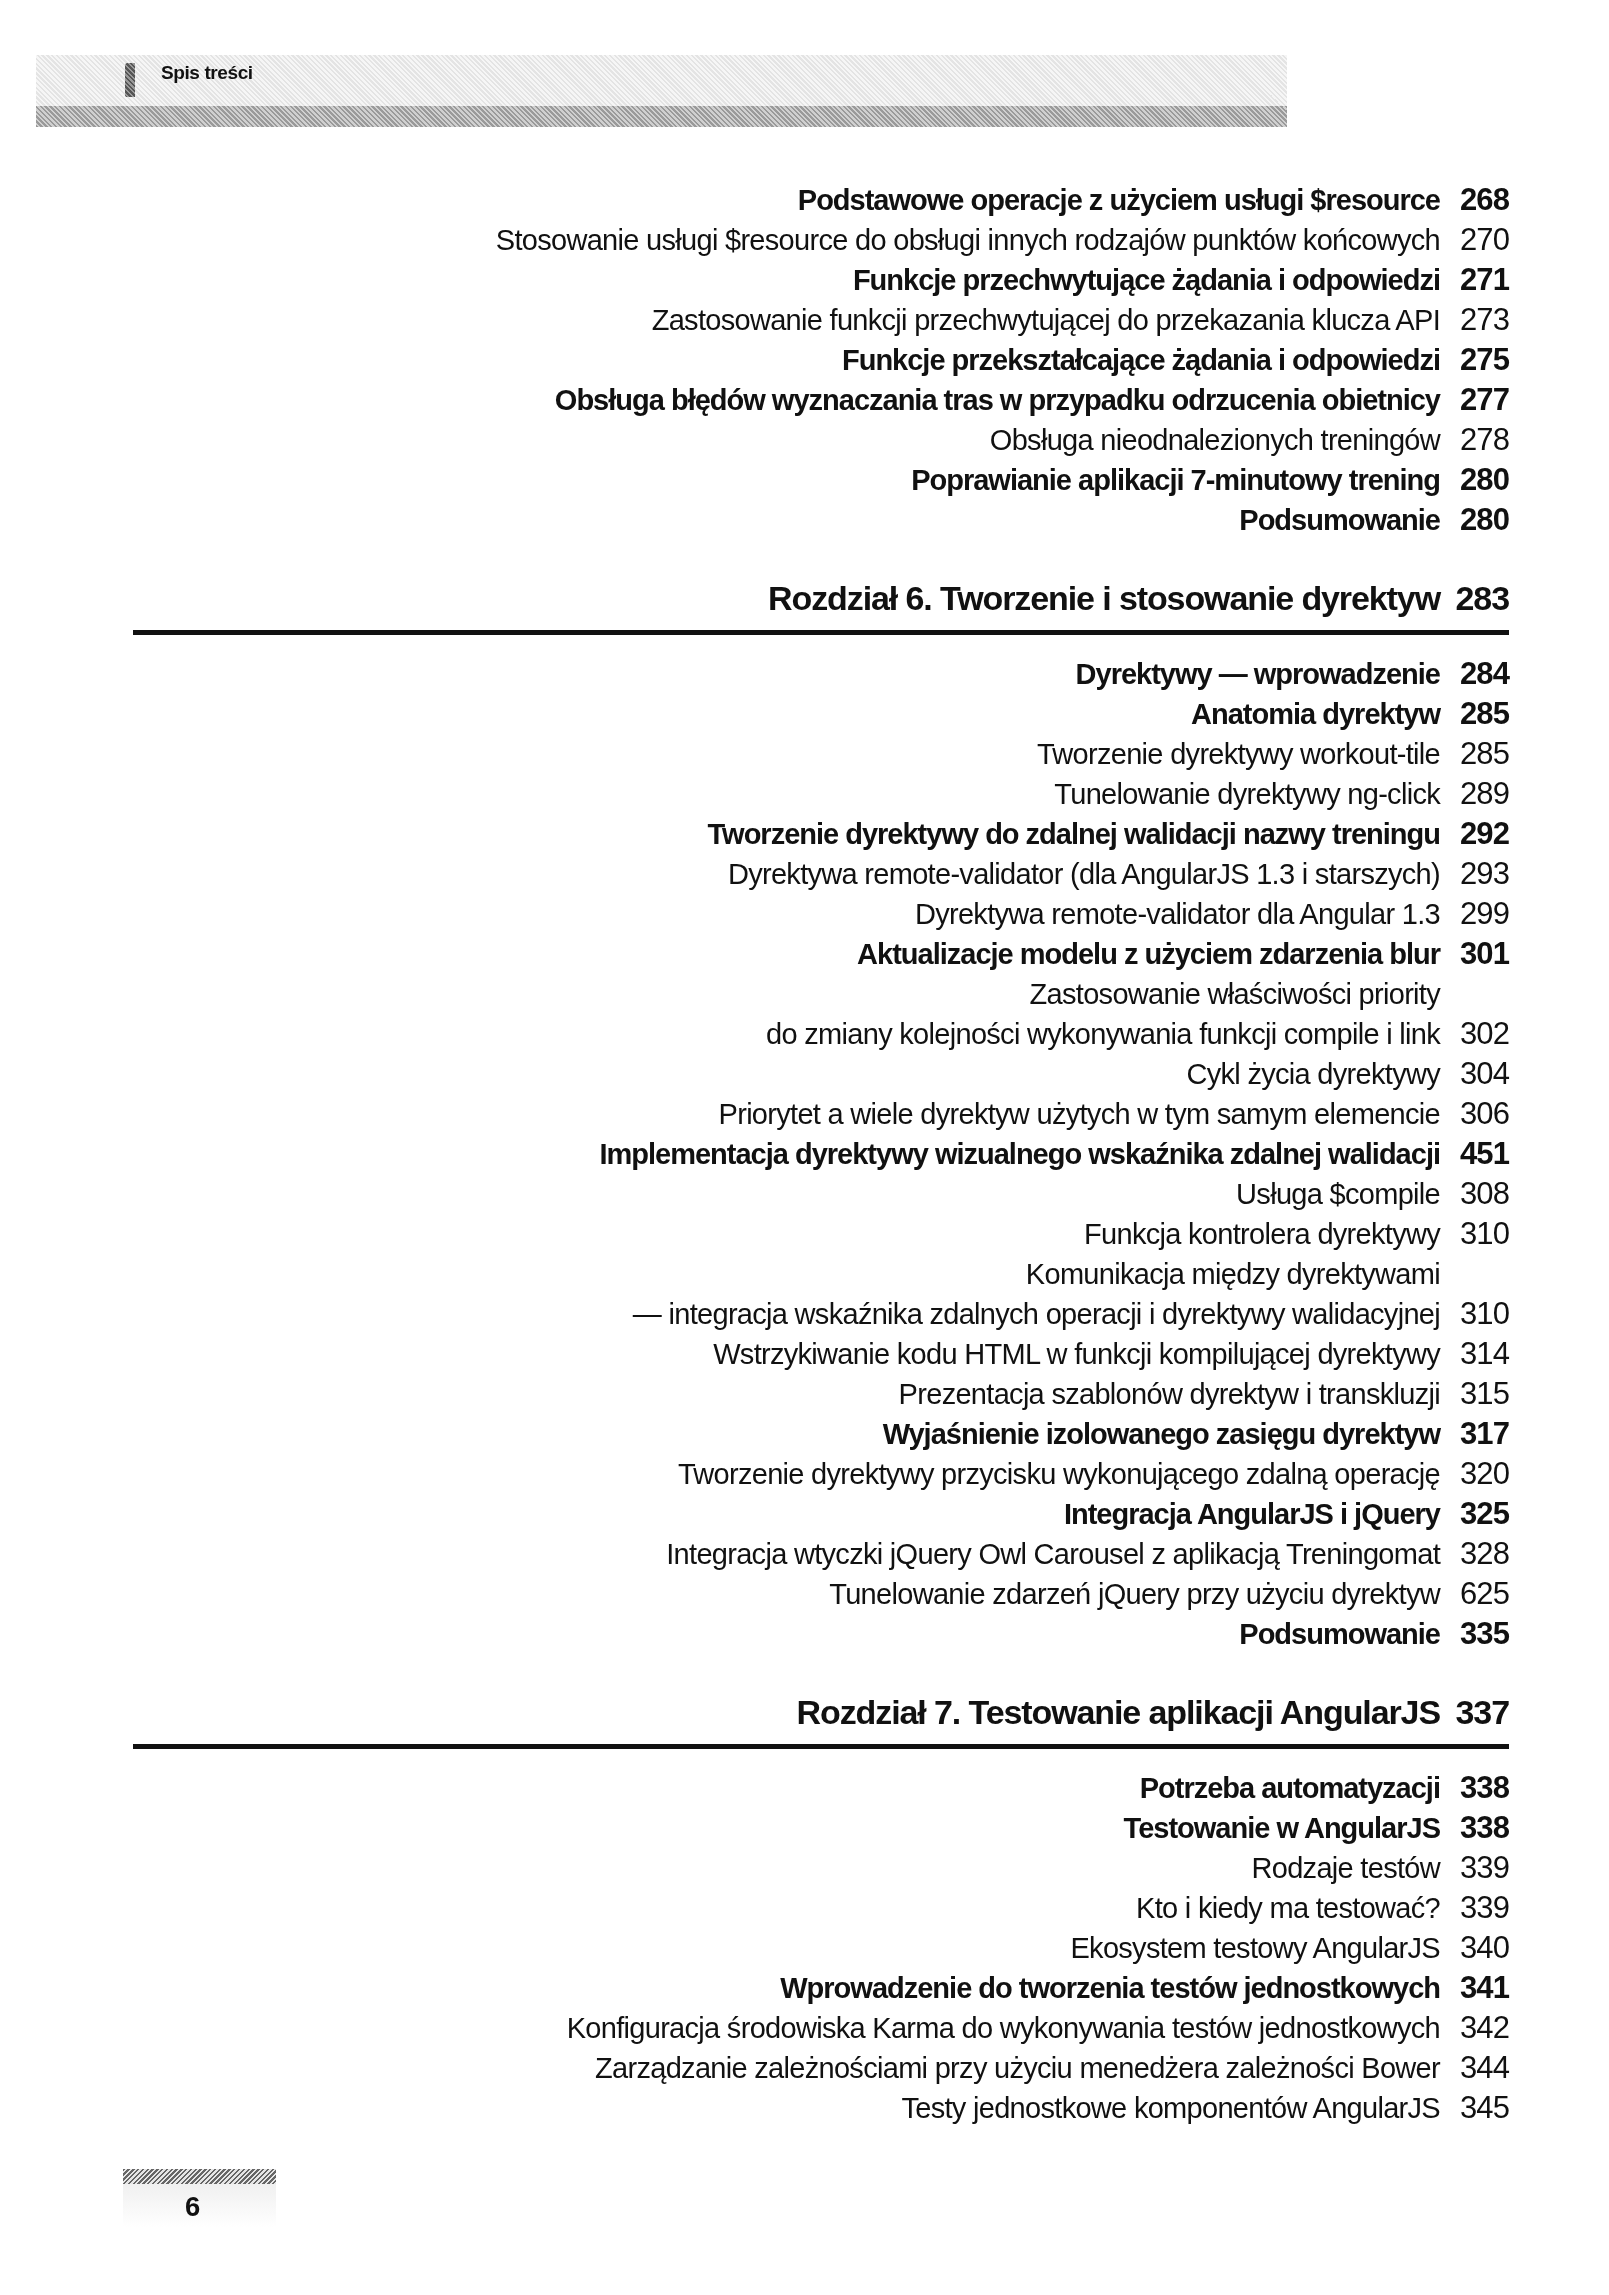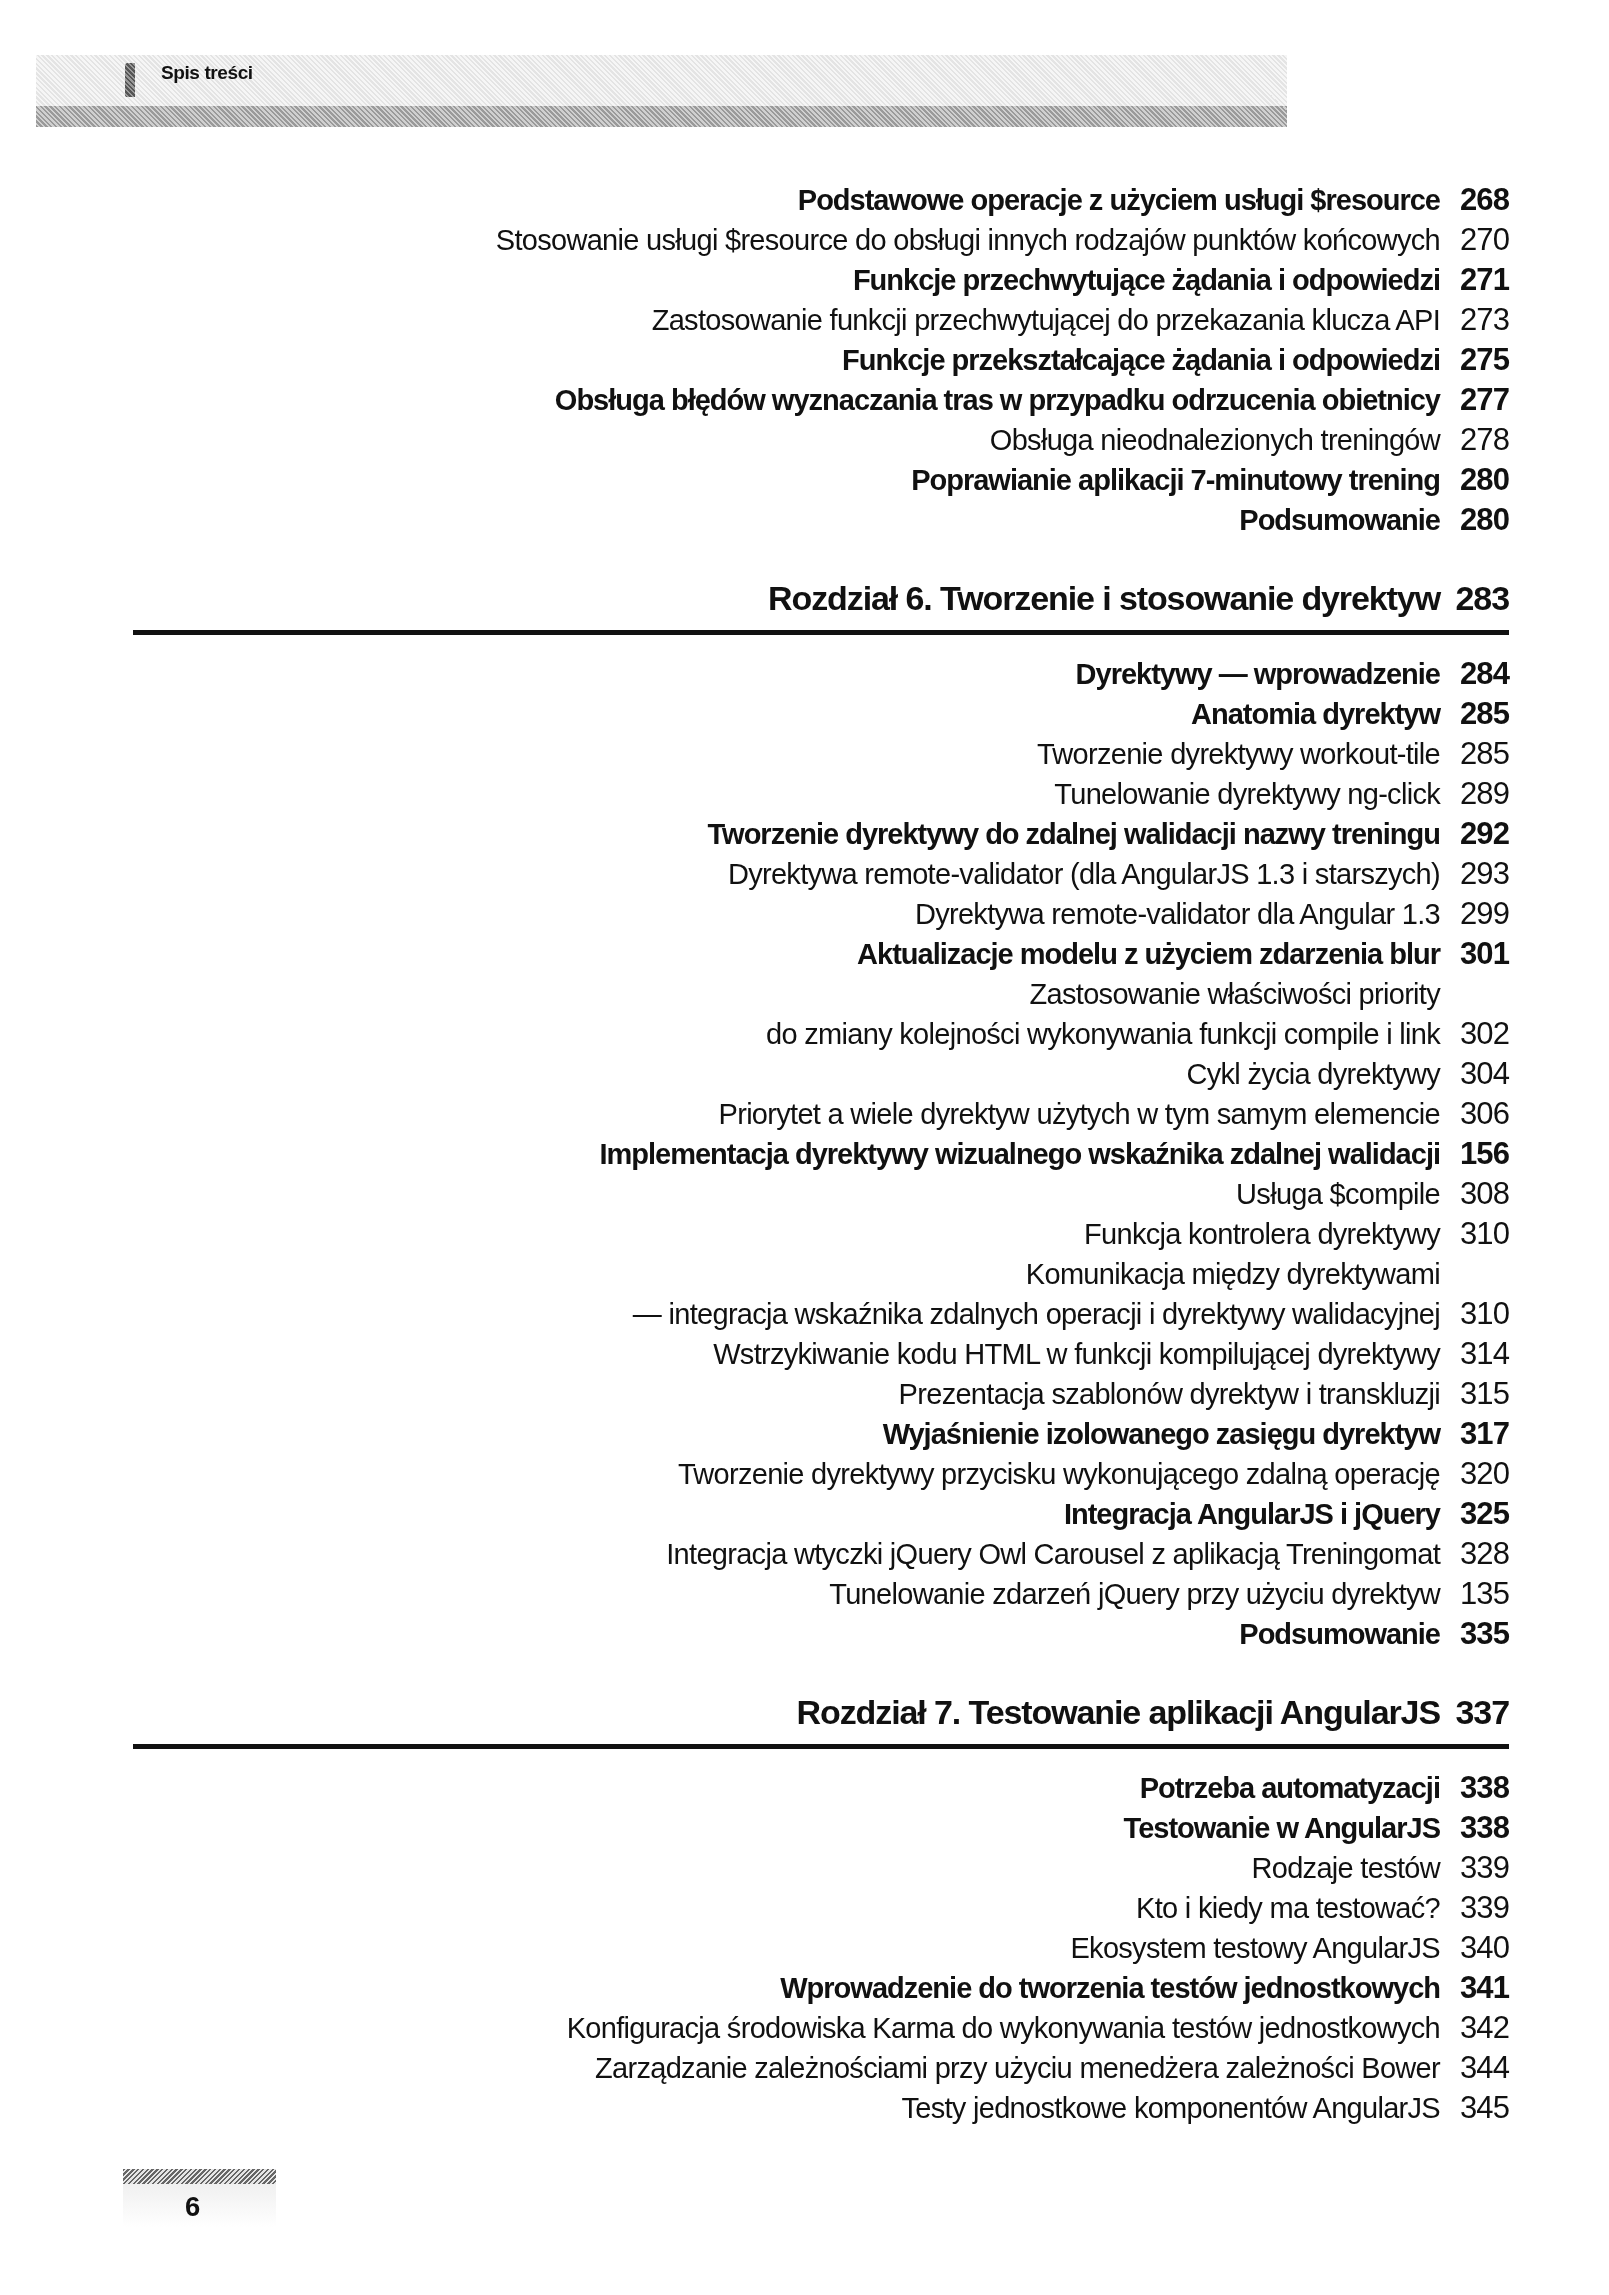--- a/index.html
+++ b/index.html
@@ -129,21 +129,21 @@
     <div class="row lvl2">
       <span class="t">Cykl życia dyrektywy</span>
       <span class="p">304</span>
     </div>
     <div class="row lvl2">
       <span class="t">Priorytet a wiele dyrektyw użytych w tym samym elemencie</span>
       <span class="p">306</span>
     </div>
     <div class="row lvl1">
       <span class="t">Implementacja dyrektywy wizualnego wskaźnika zdalnej walidacji</span>
-      <span class="p">156</span>
+      <span class="p">451</span>
     </div>
     <div class="row lvl2">
       <span class="t">Usługa $compile</span>
       <span class="p">308</span>
     </div>
     <div class="row lvl2">
       <span class="t">Funkcja kontrolera dyrektywy</span>
       <span class="p">310</span>
     </div>
     <div class="row lvl2">
@@ -173,21 +173,21 @@
     <div class="row lvl1">
       <span class="t">Integracja AngularJS i jQuery</span>
       <span class="p">325</span>
     </div>
     <div class="row lvl2">
       <span class="t">Integracja wtyczki jQuery Owl Carousel z aplikacją Treningomat</span>
       <span class="p">328</span>
     </div>
     <div class="row lvl2">
       <span class="t">Tunelowanie zdarzeń jQuery przy użyciu dyrektyw</span>
-      <span class="p">135</span>
+      <span class="p">625</span>
     </div>
     <div class="row lvl1">
       <span class="t">Podsumowanie</span>
       <span class="p">335</span>
     </div>
     <div class="row chapter">
       <span class="t">Rozdział 7. Testowanie aplikacji AngularJS</span>
       <span class="p">337</span>
     </div>
     <div class="chapter-rule"></div>

